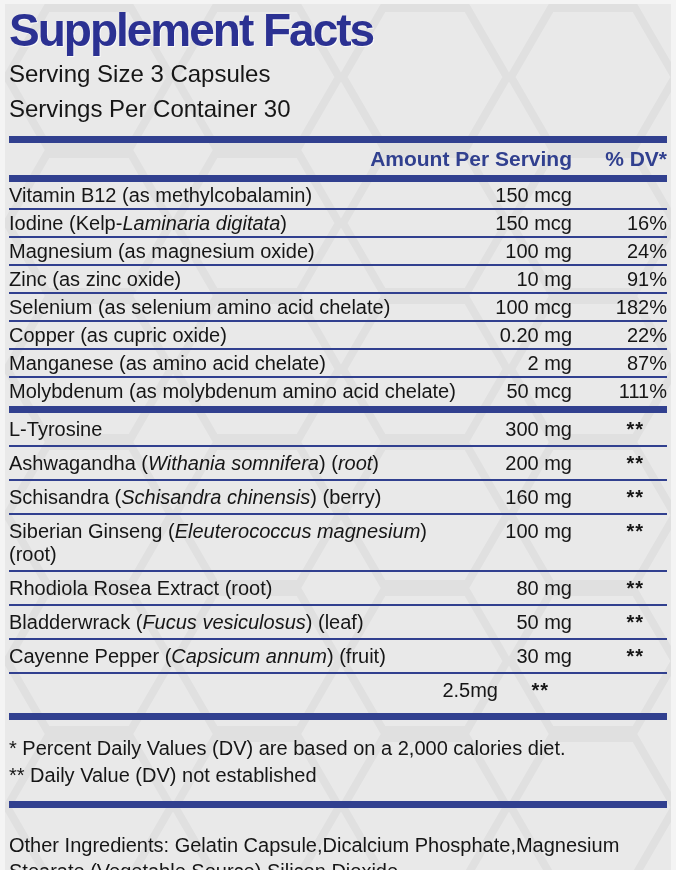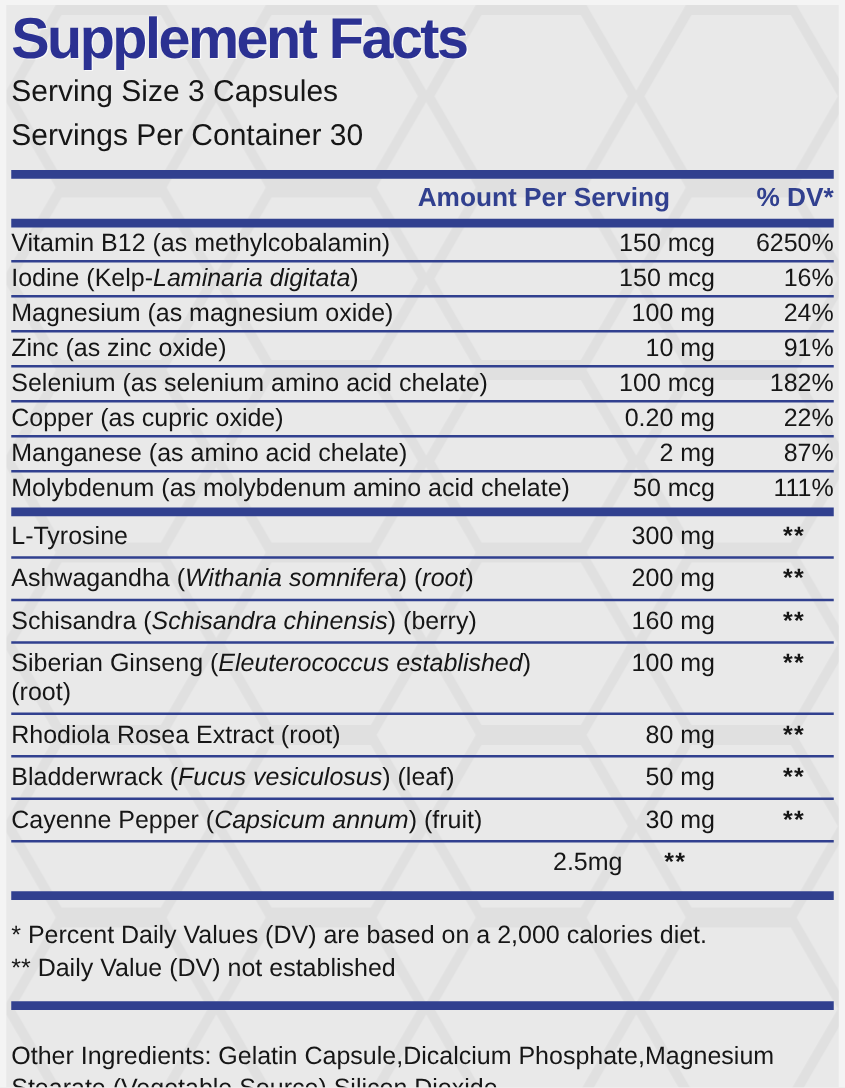--- a/index.html
+++ b/index.html
@@ -36,21 +36,20 @@
   .rule-thick.t1{margin-top:10px;}
   .rule-thick.mid{margin-top:0;}
   .rule-thick.b1{margin-top:7px;}
   .rule-thick.b2{margin-top:12px;}
   .thead{
     display:grid;grid-template-columns:1fr auto 95px;
     align-items:center;
     padding:5px 0;
     font-weight:bold;font-size:21px;line-height:22px;
     color:var(--c-rule);
-    gap:36px;
   }
   .thead .amount-h{text-align:right;}
   .thead .dv-h{text-align:right;}
   .section{display:block;}
   .row{
     display:grid;grid-template-columns:1fr 108px 95px;
     align-items:start;
     box-sizing:border-box;
     border-bottom:2px solid var(--c-rule);
     font-size:20px;
@@ -95,21 +94,20 @@
       <span class="amount-h">Amount Per Serving</span>
       <span class="dv-h">% DV*</span>
     </div>
 
     <div class="rule-thick mid"></div>
 
     <div class="section" data-section="0">
         <div class="row">
           <div class="name"><span>Vitamin B12 (as methylcobalamin)</span></div>
           <div class="amount">150 mcg</div>
-          <div class="dv">6250%</div>
         </div>
         <div class="row">
           <div class="name"><span>Iodine (Kelp-</span><span class="it">Laminaria digitata</span><span>)</span></div>
           <div class="amount">150 mcg</div>
           <div class="dv">16%</div>
         </div>
         <div class="row">
           <div class="name"><span>Magnesium (as magnesium oxide)</span></div>
           <div class="amount">100 mg</div>
           <div class="dv">24%</div>
@@ -153,21 +151,21 @@
           <div class="name"><span>Ashwagandha (</span><span class="it">Withania somnifera</span><span>) (</span><span class="it">root</span><span>)</span></div>
           <div class="amount">200 mg</div>
           <div class="dv nd">**</div>
         </div>
         <div class="row">
           <div class="name"><span>Schisandra (</span><span class="it">Schisandra chinensis</span><span>) (berry)</span></div>
           <div class="amount">160 mg</div>
           <div class="dv nd">**</div>
         </div>
         <div class="row">
-          <div class="name"><span>Siberian Ginseng (</span><span class="it">Eleuterococcus established</span><span>) (root)</span></div>
+          <div class="name"><span>Siberian Ginseng (</span><span class="it">Eleuterococcus magnesium</span><span>) (root)</span></div>
           <div class="amount">100 mg</div>
           <div class="dv nd">**</div>
         </div>
         <div class="row">
           <div class="name"><span>Rhodiola Rosea Extract (root)</span></div>
           <div class="amount">80 mg</div>
           <div class="dv nd">**</div>
         </div>
         <div class="row">
           <div class="name"><span>Bladderwrack (</span><span class="it">Fucus vesiculosus</span><span>) (leaf)</span></div>

